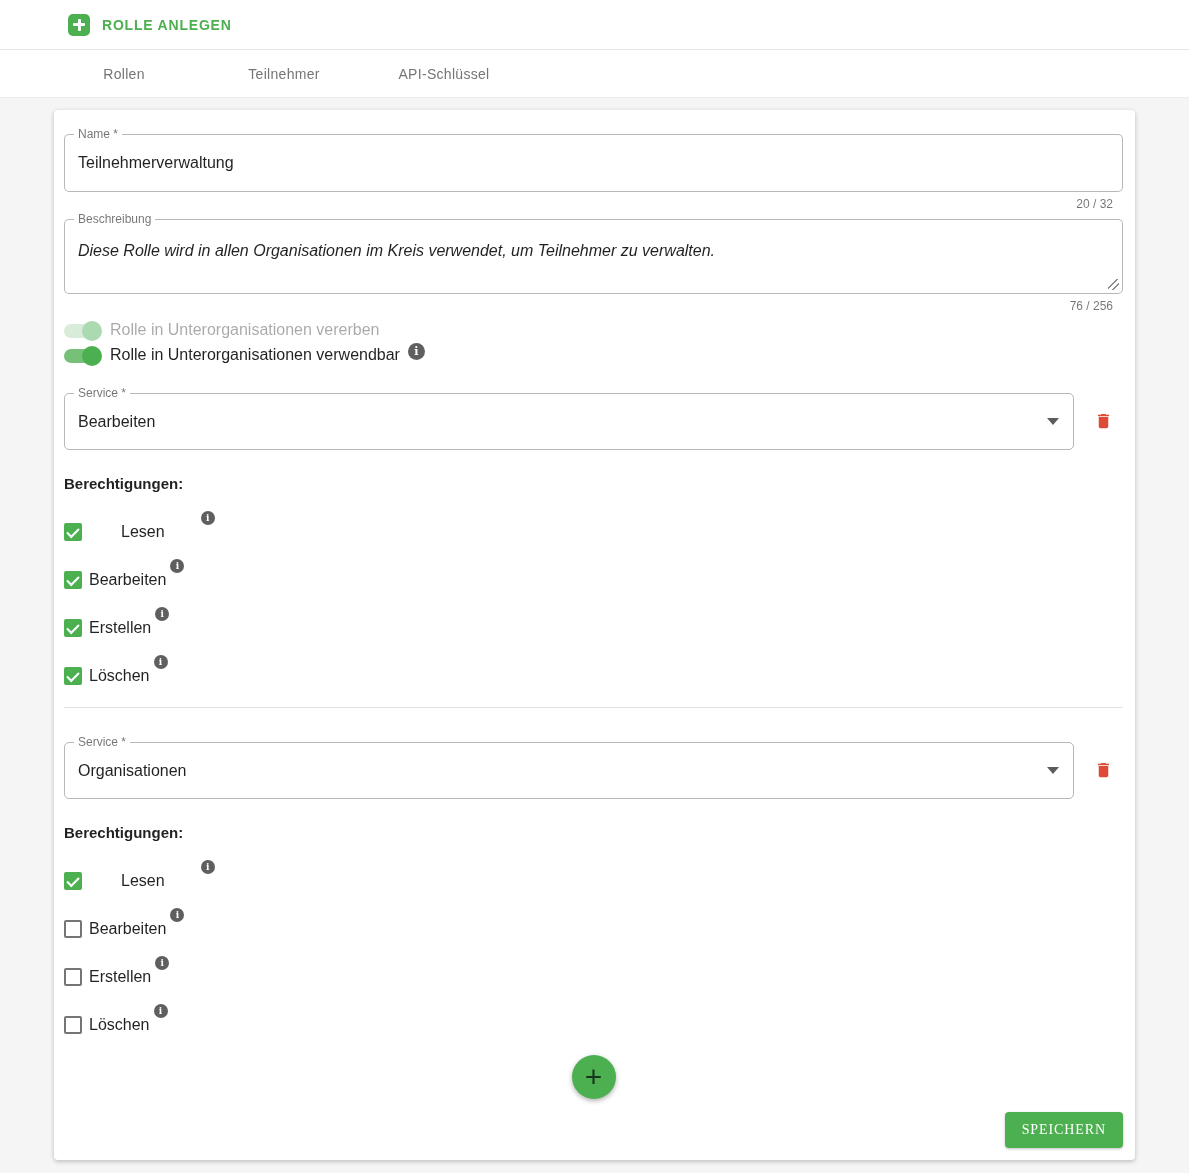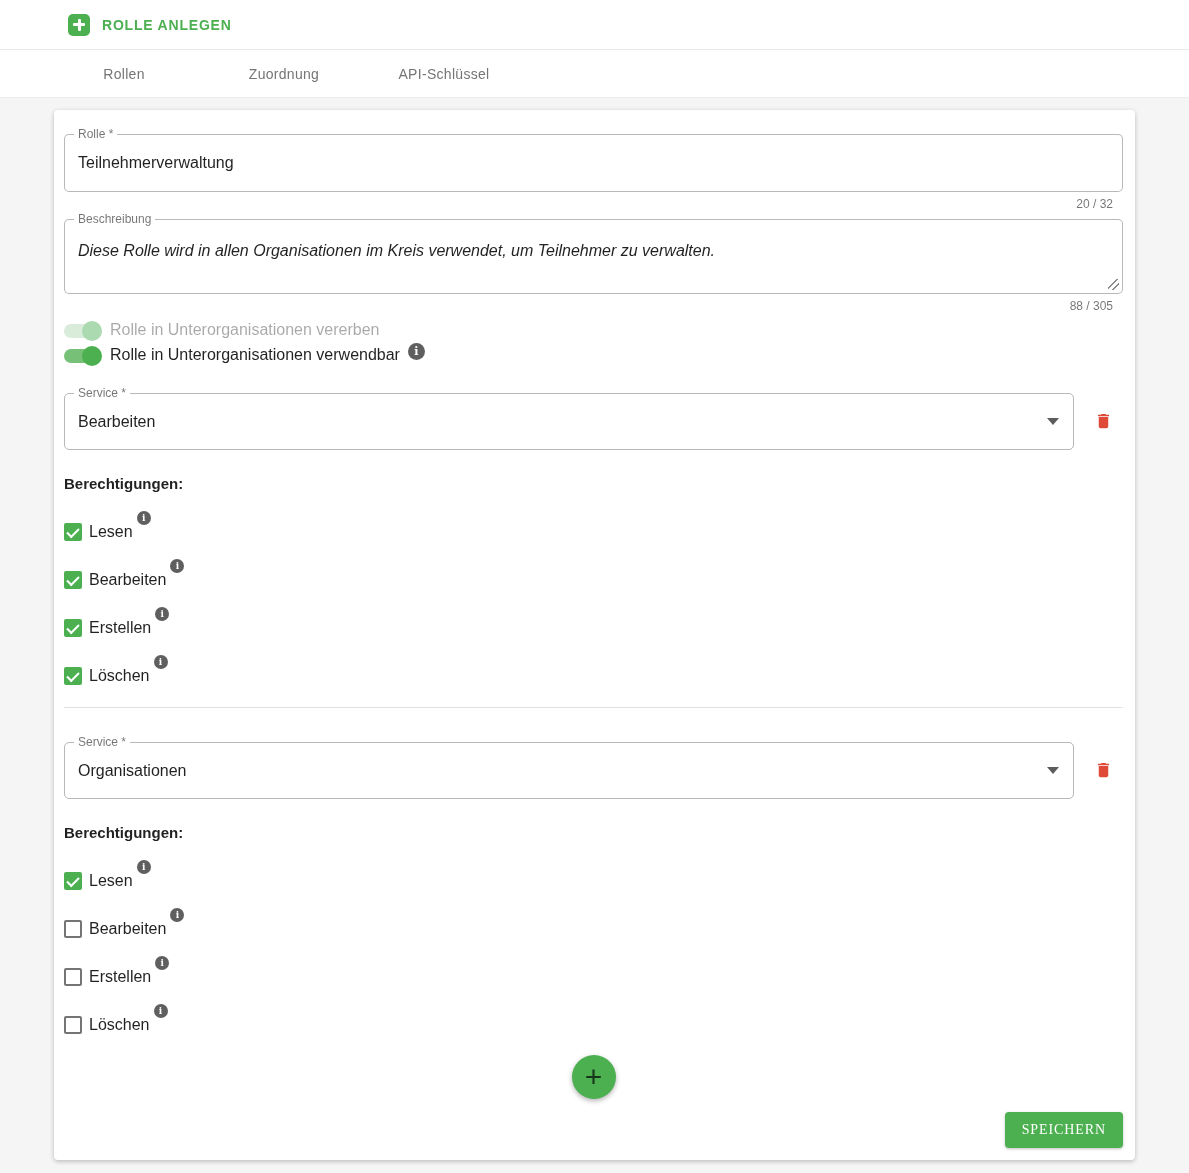--- a/index.html
+++ b/index.html
@@ -55,21 +55,21 @@
   
   .service-row { display:flex; align-items:center; margin-top:22px; }
   .service-field { position:relative; flex:1; height:57px; border:1px solid rgba(0,0,0,.28); border-radius:5px; display:flex; align-items:center; cursor:pointer; }
   .service-value { font-size:16px; padding-left:13px; color:rgba(0,0,0,.87); }
   .select-arrow { position:absolute; right:14px; top:24px; width:0; height:0; border-left:6px solid transparent; border-right:6px solid transparent; border-top:7px solid #5c5c5c; }
   .delete-btn { background:none; border:none; margin:0 10px 0 20px; cursor:pointer; height:24px; }
 
   
   .perm-title { font-size:15px; font-weight:700; margin-top:25px; color:rgba(0,0,0,.87); }
   .perm-row { display:flex; align-items:center; margin-top:28px; height:20px; }
-  .perm-row.first { margin-top:30px; }
+  .perm-row.first { margin-top:30px;gap:32px; }
   .checkbox { width:18px; height:18px; border:2px solid #757575; border-radius:2px; flex:none; cursor:pointer; }
   .checkbox.checked { background:#4caf50; border-color:#4caf50; }
   .checkbox.checked::after { content:""; display:block; width:10px; height:5px; border-left:2px solid #fff; border-bottom:2px solid #fff; transform:rotate(-45deg); margin:3px 0 0 1px; }
   .perm-label { font-size:16px; margin-left:7px; color:rgba(0,0,0,.87); }
   .perm-row .info-icon { width:14px; height:14px; margin-left:4px; position:relative; top:-14px; }
   .perm-row .info-icon::after { font-size:9px; }
 
   .divider { border:none; border-top:1px solid #e1e1e1; margin-top:21px; }
   .group2 .service-row { margin-top:34px; }
 
@@ -84,39 +84,39 @@
 
 <header class="toolbar">
   <button class="create-role">
     <span class="plus-box"></span>
     <span class="create-role-label">ROLLE ANLEGEN</span>
   </button>
 </header>
 
 <nav class="tabs">
   <div class="tab">Rollen</div>
-  <div class="tab">Zuordnung</div>
+  <div class="tab">Teilnehmer</div>
   <div class="tab">API-Schlüssel</div>
 </nav>
 
 <main class="content">
   <section class="card">
 
     <div class="field name-field">
-      <label class="field-label">Rolle *</label>
+      <label class="field-label">Name *</label>
       <input value="Teilnehmerverwaltung" style="">
     </div>
     <div class="counter">20 / 32</div>
 
     <div class="field desc-field">
       <label class="field-label">Beschreibung</label>
       <textarea style="">Diese Rolle wird in allen Organisationen im Kreis verwendet, um Teilnehmer zu verwalten.</textarea>
       <span class="resize-handle"></span>
     </div>
-    <div class="counter">88 / 305</div>
+    <div class="counter">76 / 256</div>
 
     <div class="toggles">
       <div class="toggle-row">
         <span class="switch disabled">
           <span class="track"></span>
           <span class="thumb"></span>
         </span>
         <span class="toggle-label dim">Rolle in Unterorganisationen vererben</span>
       </div>
       <div class="toggle-row">

